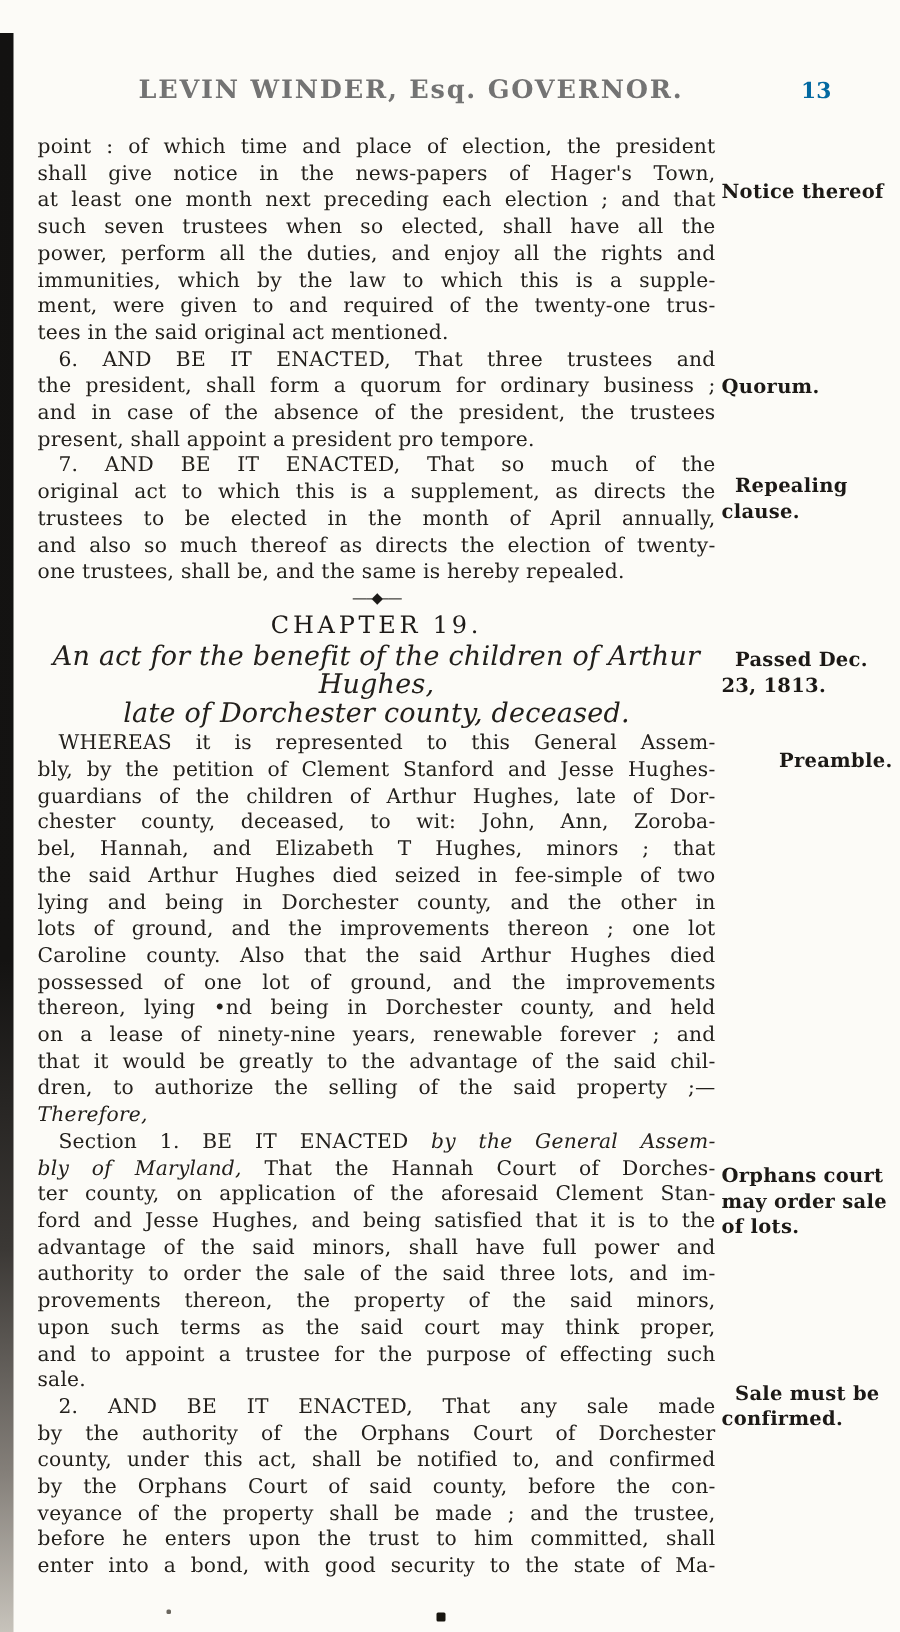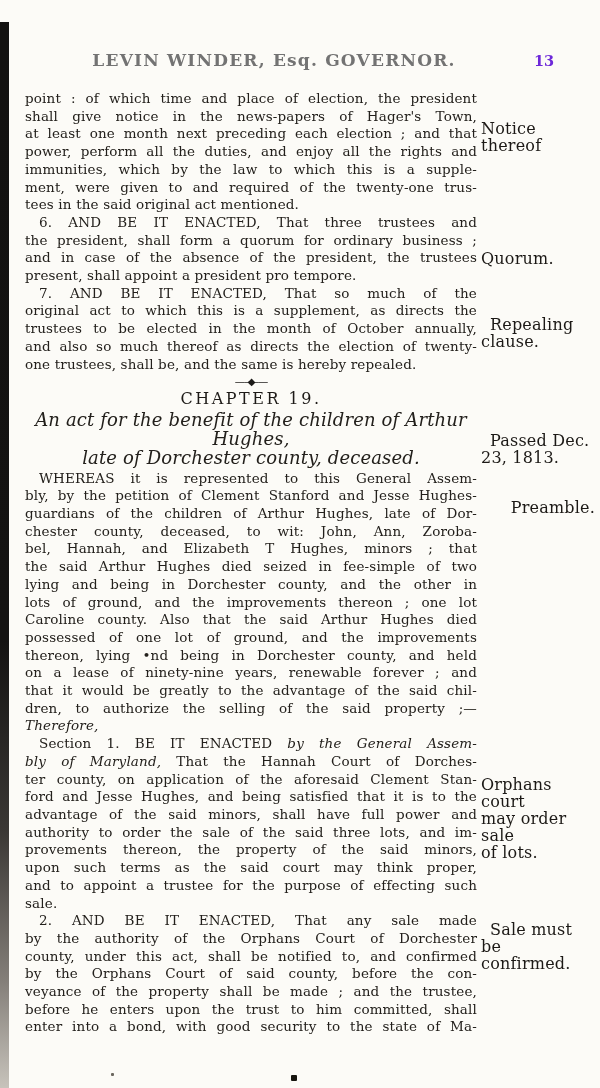--- a/index.html
+++ b/index.html
@@ -14,21 +14,21 @@
     position:absolute;left:0;top:22px;width:9px;height:1066px;
     background:linear-gradient(180deg,#131211 0%,#141312 58%,#3b3835 76%,#847f79 90%,#c7c3bb 100%);
   }
   .header{
     position:absolute;top:50px;left:24px;width:500px;
     text-align:center;font-weight:bold;font-size:17px;letter-spacing:1.2px;
     color:#737373;white-space:nowrap;
   }
   .page-num{
     position:absolute;top:52px;left:534px;
-    font-weight:bold;font-size:14.5px;color:#6d28d9;
+    font-weight:bold;font-size:14.5px;color:#0369a1;
   }
   .flow{
     position:absolute;left:25px;top:90px;width:452px;
     font-size:13.5px;line-height:17.7px;letter-spacing:0.15px;
   }
   .para{margin:0;}
   .line{text-align:justify;text-align-last:justify;}
   .line.last{text-align-last:left;}
   .line.ind{text-indent:14px;}
   .it{font-style:italic;}
@@ -40,21 +40,21 @@
     text-align:center;font-size:16px;letter-spacing:2.5px;
     line-height:22px;margin:1px 0 0 0;color:#1d1a17;
   }
   .acttitle{
     text-align:center;font-style:italic;font-size:18px;line-height:18.8px;
     margin:1px 0 2px 0;
   }
   .notes{position:absolute;left:0;top:0;width:600px;height:1088px;pointer-events:none;}
   .note{
     position:absolute;left:481px;width:114px;
-    font-weight:normal;font-size:16px;line-height:17px;color:#1c1916;
+    font-weight:bold;font-size:13px;line-height:17px;color:#1c1916;
     letter-spacing:0.2px;
   }
   .nline.find{text-indent:9px;}
   .speck{position:absolute;background:#17150f;border-radius:1px;}
   .speck.s1{left:291px;top:1075px;width:6px;height:6px;}
   .speck.s2{left:111px;top:1073px;width:3px;height:3px;background:#6b675f;}
 </style>
 </head>
 <body>
 
@@ -63,35 +63,36 @@
 <div class="header">
   <span>LEVIN WINDER, Esq. GOVERNOR.</span>
 </div>
 <div class="page-num">13</div>
 
 <div class="flow">
     <div class="para">
       <div class="line"><span>point : of which time and place of election, the president</span></div>
       <div class="line"><span>shall give notice in the news-papers of Hager's Town,</span></div>
       <div class="line"><span>at least one month next preceding each election ; and that</span></div>
+      <div class="line"><span>such seven trustees when so elected, shall have all the</span></div>
       <div class="line"><span>power, perform all the duties, and enjoy all the rights and</span></div>
       <div class="line"><span>immunities, which by the law to which this is a supple-</span></div>
       <div class="line"><span>ment, were given to and required of the twenty-one trus-</span></div>
       <div class="line last"><span>tees in the said original act mentioned.</span></div>
     </div>
     <div class="para">
       <div class="line ind"><span>6. AND BE IT ENACTED, That three trustees and</span></div>
       <div class="line"><span>the president, shall form a quorum for ordinary business ;</span></div>
       <div class="line"><span>and in case of the absence of the president, the trustees</span></div>
       <div class="line last"><span>present, shall appoint a president pro tempore.</span></div>
     </div>
     <div class="para">
       <div class="line ind"><span>7. AND BE IT ENACTED, That so much of the</span></div>
       <div class="line"><span>original act to which this is a supplement, as directs the</span></div>
-      <div class="line"><span>trustees to be elected in the month of October annually,</span></div>
+      <div class="line"><span>trustees to be elected in the month of April annually,</span></div>
       <div class="line"><span>and also so much thereof as directs the election of twenty-</span></div>
       <div class="line last"><span>one trustees, shall be, and the same is hereby repealed.</span></div>
     </div>
     <div class="ornament">—–◆–—</div>
     <div class="chapter">CHAPTER 19.</div>
     <div class="acttitle">
       <div>An act for the benefit of the children of Arthur Hughes,</div>
       <div>late of Dorchester county, deceased.</div>
     </div>
     <div class="para">

